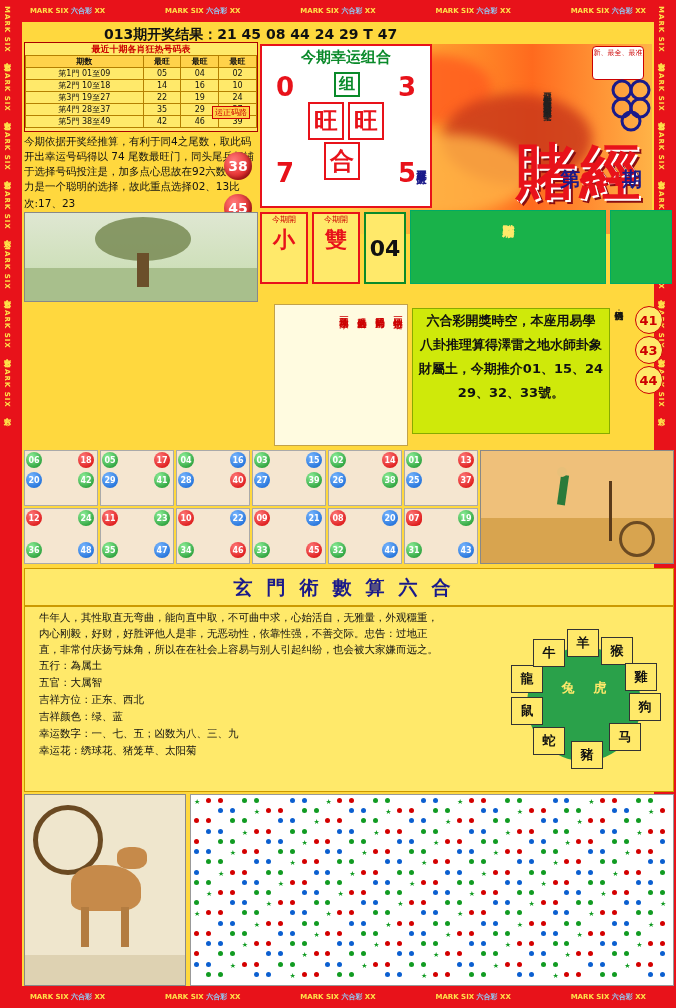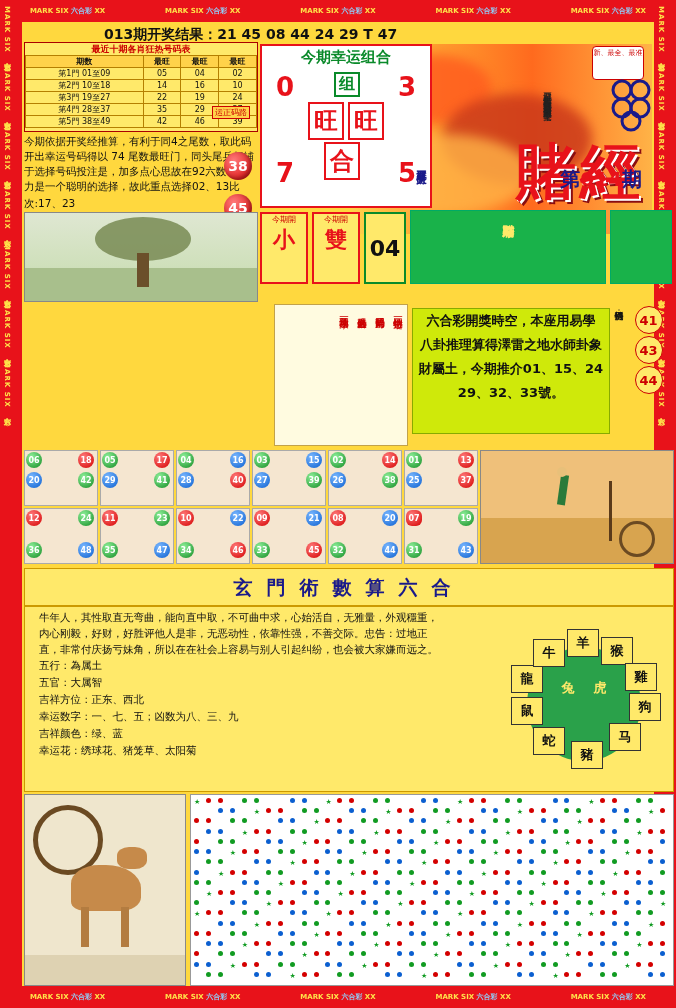--- a/index.html
+++ b/index.html
@@ -375,22 +375,22 @@
     </div>
 
     <div class="banner">
       <div class="t">玄門術數算六合</div>
     </div>
 
     <div class="fortune">
       <div class="body">牛年人，其性取直无弯曲，能向直中取，不可曲中求，心始活自，无雅量，外观穩重，内心刚毅，好财，好胜评他人是非，无恶动性，依靠性强，不善交际。忠告：过地正直，非常付庆扬亏妹角，所以在在社会上容易与别人引起纠纷，也会被大家嫌而远之。五行：為属土</div>
       <div class="body" style="line-height:15px;">五官：大属智</div>
       <div class="body" style="line-height:15px;font-family:Liberation Serif, serif;">吉祥方位：正东、西北</div>
+      <div class="body" style="line-height:15px;">吉祥颜色：绿、蓝</div>
       <div class="body" style="line-height:15px;">幸运数字：一、七、五；凶数为八、三、九</div>
-      <div class="body" style="line-height:15px;">吉祥颜色：绿、蓝</div>
       <div class="body" style="line-height:15px;">幸运花：绣球花、猪笼草、太阳菊</div>
 
       <div class="wheel">
         <div style="position:absolute;inset:18px;border-radius:50%;background:#2aa14a;"></div>
         <div class="wcell" style="left:58px;top:0;background:#ffe96a;">羊</div>
         <div class="wcell" style="left:92px;top:8px;background:#ffe96a;">猴</div>
         <div class="wcell" style="left:116px;top:34px;background:#ffe96a;">雞</div>
         <div class="wcell" style="left:120px;top:64px;background:#ffe96a;">狗</div>
         <div class="wcell" style="left:100px;top:94px;background:#ffe96a;">马</div>
         <div class="wcell" style="left:62px;top:112px;background:#ffe96a;">豬</div>

